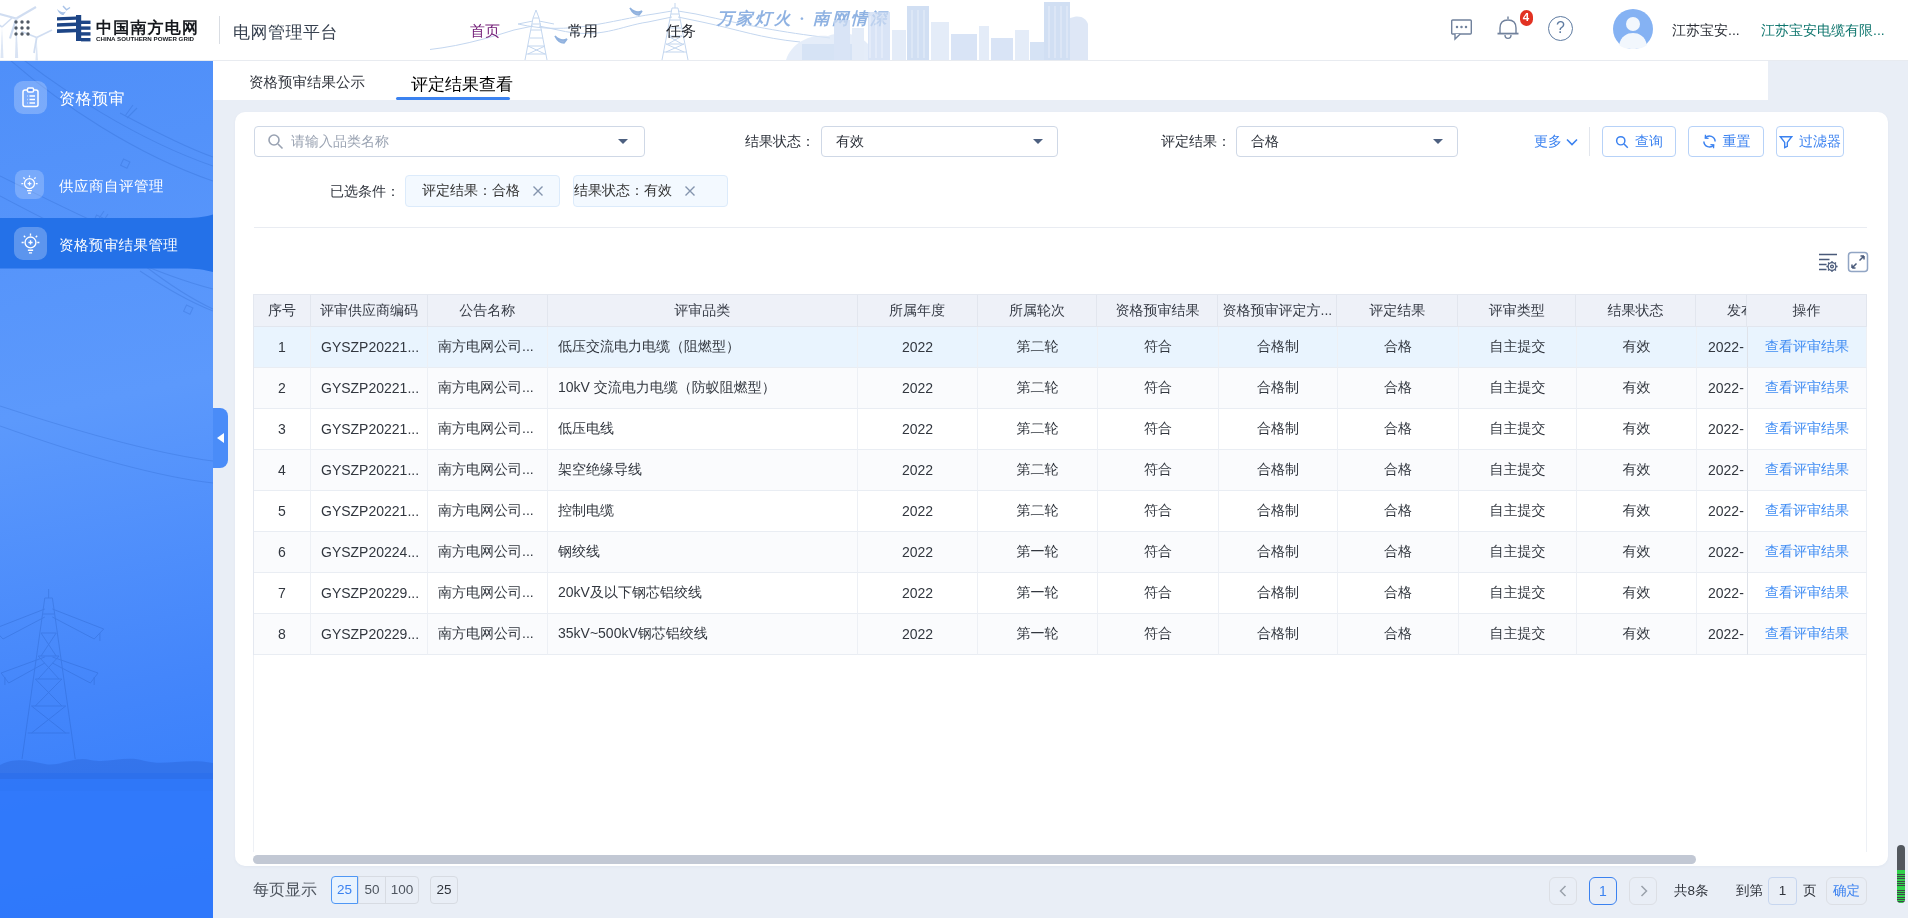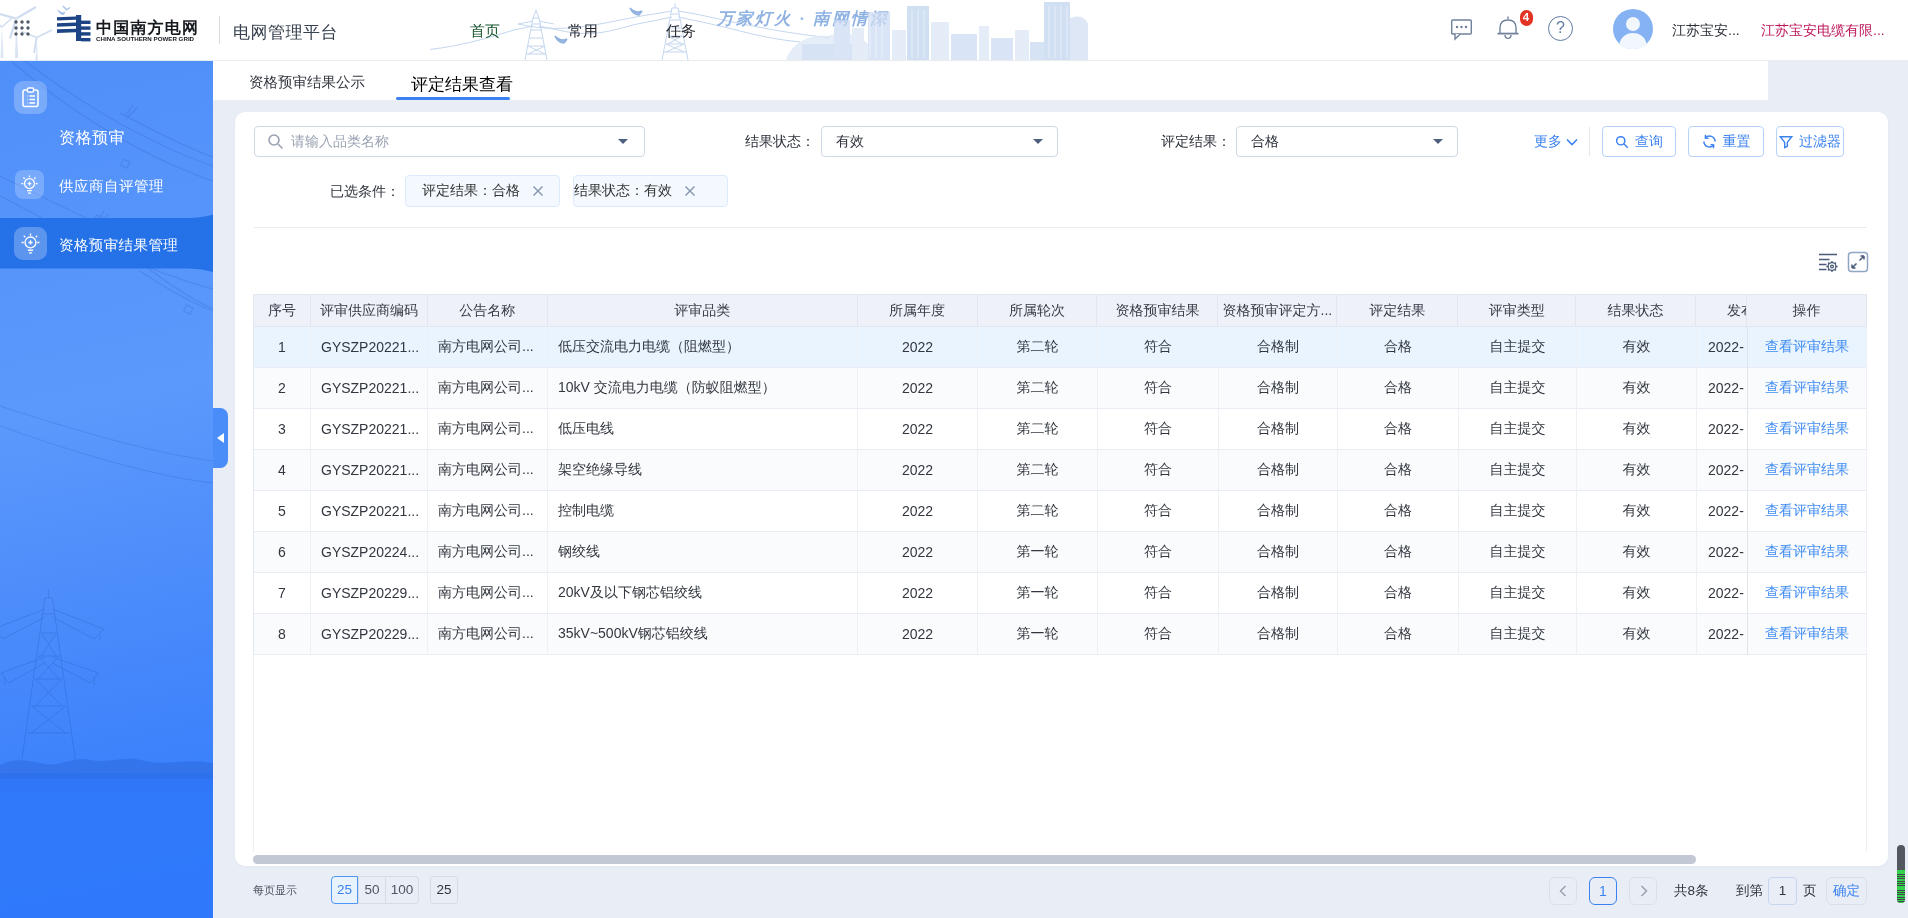--- a/index.html
+++ b/index.html
@@ -128,21 +128,21 @@
       </g>
       <path d="M1 3.2 L20 2.4 L20 5.8 L1 6.6 Z"></path>
       <path d="M1 9.2 L20 8.6 L20 12 L1 12.8 Z"></path>
       <path d="M1 15.2 L20 14.8 L20 18.2 L1 19 Z"></path>
     </g>
   </svg>
   <div class="abs" style="left:96px; top:20px; width:110px; font-size:16px; font-weight:bold; color:#15181d; letter-spacing:1.2px; line-height:16px; white-space:nowrap;">中国南方电网</div>
   <div class="abs" style="left:96px; top:34.5px; width:110px; font-size:6.2px; font-weight:bold; color:#15181d; letter-spacing:0px; line-height:8px; white-space:nowrap;">CHINA SOUTHERN POWER GRID</div>
   <div class="abs" style="left:219px; top:16px; width:1px; height:28px; background:#d9dde3;"></div>
   <div class="abs" style="left:233px; top:21px; font-size:17px; color:#36404f; letter-spacing:0.5px;">电网管理平台</div>
-  <div class="abs" style="left:470px; top:22px; font-size:15px; color:#14532d;">首页</div>
+  <div class="abs" style="left:470px; top:22px; font-size:15px; color:#701a75;">首页</div>
   <div class="abs" style="left:568px; top:22px; font-size:15px; color:#22262e;">常用</div>
   <div class="abs" style="left:666px; top:22px; font-size:15px; color:#22262e;">任务</div>
 
   <svg class="abs" style="left:1450px; top:18px;" width="23" height="23" viewBox="0 0 23 23" fill="none" stroke="#70819c" stroke-width="1.4">
     <rect x="1.7" y="2" width="19.6" height="14" rx="1"></rect>
     <path d="M5 16 L5 21 L10.2 16" fill="#fff"></path>
     <g fill="#70819c" stroke="none">
         <circle cx="7" cy="9" r="1.25"></circle>
         <circle cx="11.5" cy="9" r="1.25"></circle>
         <circle cx="16" cy="9" r="1.25"></circle>
@@ -156,21 +156,21 @@
   </svg>
   <div class="abs" style="left:1519.5px; top:10px; width:13px; height:15.5px; border-radius:6.5px; background:#e23222; color:#fff; font-size:11.5px; font-weight:bold; text-align:center; line-height:15px;">4</div>
   <div class="abs" style="left:1548px; top:16px; width:25px; height:25px; border-radius:13px; border:1.4px solid #5e7ba1; color:#5e7ba1; font-size:16px; text-align:center; line-height:22px;">?</div>
 
   <svg class="abs" style="left:1613px; top:9px;" width="40" height="40" viewBox="0 0 40 40">
     <circle cx="20" cy="20" r="20" fill="#85b2f3"></circle>
     <circle cx="20" cy="15" r="7" fill="#f2f7fd"></circle>
     <path d="M6 36 C 8 27, 14 24, 20 24 C 26 24, 32 27, 34 36 C 30 39.5, 25 40, 20 40 C 15 40, 10 39.5, 6 36 Z" fill="#f2f7fd"></path>
   </svg>
   <div class="abs" style="left:1672px; top:22px; font-size:14px; color:#2a2e36;">江苏宝安...</div>
-  <div class="abs" style="left:1761px; top:22px; font-size:14px; color:#be185d;">江苏宝安电缆有限...</div>
+  <div class="abs" style="left:1761px; top:22px; font-size:14px; color:#0f766e;">江苏宝安电缆有限...</div>
 </div>
 <div id="sidebar">
 
   <svg class="abs" style="left:0; top:0; width:213px; height:857px;" viewBox="0 0 213 857" fill="none">
     <g stroke="#1a50b4" stroke-width="1.1" opacity="0.20">
       <path d="M0 -20 C 60 30, 140 80, 213 105"></path>
       <path d="M0 -10 C 60 45, 140 95, 213 120"></path>
       <path d="M120 52 C 150 68, 190 88, 213 96"></path>
       <path d="M125 55 L133 44 M127 57 L137 47"></path>
       <path d="M0 115 C 70 150, 150 190, 213 205"></path>
@@ -205,21 +205,21 @@
   <svg class="abs" style="left:0; top:149px; width:213px; height:75px;" viewBox="0 0 213 75">
     <path d="M0 8 L185 8 C 198 8, 206 6.5, 213 4.5 L213 62 C 204 59.5, 196 58.5, 183 58.5 L0 58.5 Z" fill="#2471e8"></path>
   </svg>
 
   <div class="abs" style="left:14px; top:20px; width:33px; height:33px; border-radius:9px; background:rgba(255,255,255,0.24);"></div>
   <svg class="abs" style="left:20px; top:26px;" width="21" height="21" viewBox="0 0 21 21" fill="none" stroke="#fff" stroke-width="1.5">
     <rect x="3" y="3" width="15" height="16.5" rx="2"></rect>
     <rect x="7.5" y="1" width="6" height="4" rx="1" fill="#5d92f5"></rect>
     <path d="M7 9 L7.5 9 M9.5 9 L15 9 M7 12.5 L7.5 12.5 M9.5 12.5 L15 12.5 M7 16 L7.5 16 M9.5 16 L15 16"></path>
   </svg>
-  <div class="abs" style="left:59px; top:28px; font-size:16px; color:#fff; letter-spacing:0.5px;margin-top:39px;">资格预审</div>
+  <div class="abs" style="left:59px; top:28px; font-size:16px; color:#fff; letter-spacing:0.5px;">资格预审</div>
 
   <div class="abs" style="left:15px; top:109px; width:29px; height:29px; border-radius:8px; background:rgba(255,255,255,0.22);"></div>
   <svg class="abs" style="left:19px; top:113px;" width="21" height="21" viewBox="0 0 22 22" fill="none" stroke="#fff" stroke-width="1.3">
     <circle cx="11" cy="10" r="5.2"></circle>
     <path d="M11 8 L11 12 M9 10 L13 10"></path>
     <path d="M11 1.5 L11 3.5 M2.5 10 L4.5 10 M17.5 10 L19.5 10 M4.6 3.6 L6 5 M17.4 3.6 L16 5"></path>
     <path d="M8.5 17.5 L13.5 17.5 M9.5 20 L12.5 20"></path>
   </svg>
   <div class="abs" style="left:59px; top:116px; font-size:14.5px; color:#fff; letter-spacing:0.5px;">供应商自评管理</div>
 
@@ -477,21 +477,21 @@
         </div>
 <div class="tc op" style="width:120px;">
           <span style="color:#3f8cf3;">查看评审结果</span>
         </div>
 </div>
 </div>
   <div class="abs" style="left:253px; top:655px; width:1614px; height:197px; border-left:1px solid #edf0f5; border-right:1px solid #edf0f5; background:#fff;"></div>
 
   <div class="abs" style="left:253px; top:855px; width:1443px; height:9px; background:#c2c8d4; border-radius:5px;"></div>
 
-  <div class="abs" style="left:253px; top:876px; font-size:11px; color:#4e555f; line-height:28px;">每页显示</div>
+  <div class="abs" style="left:253px; top:876px; font-size:16px; color:#4e555f; line-height:28px;">每页显示</div>
   <div class="abs" style="left:331px; top:876px; width:27px; height:28px; border:1px solid #4f97f5; background:#e8f3fe; color:#3b82f0; border-radius:4px 0 0 4px; font-size:13.5px; text-align:center; line-height:26px; z-index:2;">25</div>
   <div class="abs" style="left:358px; top:876px; width:28px; height:28px; border:1px solid #d7dbe2; color:#4e555f; font-size:13.5px; text-align:center; line-height:26px;">50</div>
   <div class="abs" style="left:385px; top:876px; width:34px; height:28px; border:1px solid #d7dbe2; color:#4e555f; border-radius:0 4px 4px 0; font-size:13.5px; text-align:center; line-height:26px;">100</div>
   <div class="abs" style="left:430px; top:876px; width:28px; height:28px; border:1px solid #d7dbe2; color:#30343c; border-radius:4px; font-size:13.5px; text-align:center; line-height:26px;">25</div>
   <div class="abs" style="left:1549px; top:877px; width:28px; height:28px; border:1px solid #dcdfe5; border-radius:6px; color:#9aa1ab;"><svg style="margin:7px 0 0 9px;" width="8" height="12" viewBox="0 0 8 12" fill="none" stroke="#9aa1ab" stroke-width="1.5">
         <path d="M6.5 1 L1.5 6 L6.5 11"></path>
       </svg></div>
   <div class="abs" style="left:1589px; top:877px; width:28px; height:28px; border:1px solid #3b82f0; border-radius:6px; color:#3b82f0; font-size:14px; text-align:center; line-height:26px;">1</div>
   <div class="abs" style="left:1629px; top:877px; width:28px; height:28px; border:1px solid #dcdfe5; border-radius:6px;"><svg style="margin:7px 0 0 10px;" width="8" height="12" viewBox="0 0 8 12" fill="none" stroke="#9aa1ab" stroke-width="1.5">
         <path d="M1.5 1 L6.5 6 L1.5 11"></path>

